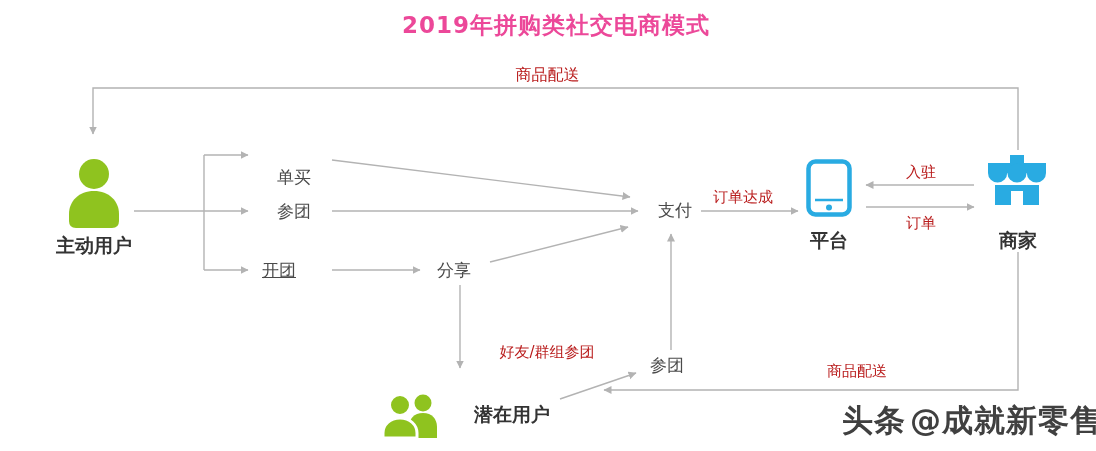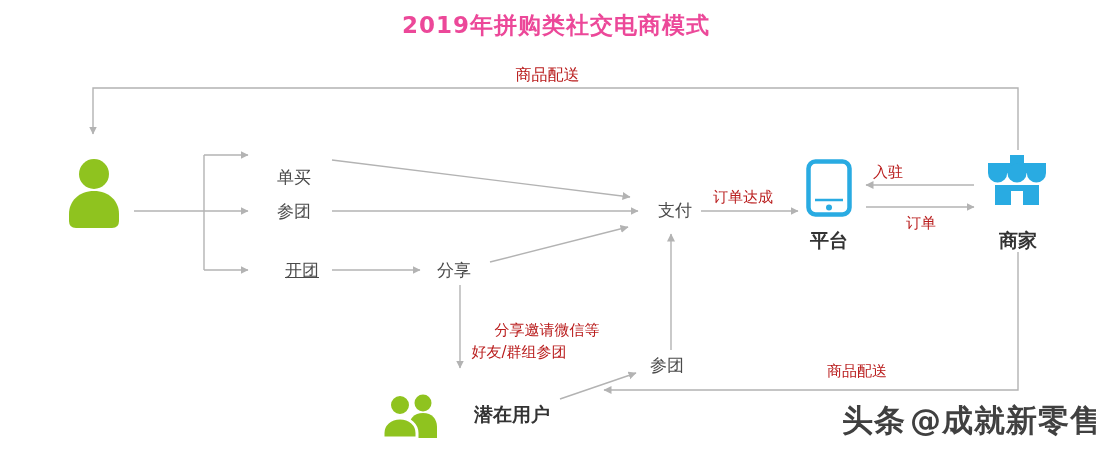--- a/index.html
+++ b/index.html
@@ -71,29 +71,29 @@
       <path d="M866 207 L974 207" marker-end="url(#ah)"></path>
 
       <path d="M1018 252 L1018 390 L604 390" marker-end="url(#ah)"></path>
     </g>
   </svg>
 
   <h1 class="title">2019年拼购类社交电商模式</h1>
 
   <div class="lbl edge center" style="left:500px;top:65px;width:95px;font-size:16px;">商品配送</div>
   <div class="lbl edge center" style="left:707px;top:188px;width:72px;">订单达成</div>
-  <div class="lbl edge center" style="left:860px;top:163px;width:56px;font-family:Liberation Serif, serif;">入驻</div>
+  <div class="lbl edge center" style="left:893px;top:163px;width:56px;font-family:Liberation Serif, serif;">入驻</div>
   <div class="lbl edge center" style="left:893px;top:214px;width:56px;">订单</div>
-  <div class="lbl edge center" style="left:472px;top:321px;width:150px;">分享邀请微信等</div>
-  <div class="lbl edge center" style="left:444px;top:343px;width:150px;">好友/群组参团</div>
+  <div class="lbl edge center" style="left:472px;top:343px;width:150px;">好友/群组参团</div>
   <div class="lbl edge center" style="left:812px;top:362px;width:90px;">商品配送</div>
 
+  <div class="lbl bold center" style="left:36px;top:234px;width:116px;">主动用户</div>
   <div class="lbl" style="left:277px;top:157px;margin-top:10px;">单买</div>
   <div class="lbl" style="left:277px;top:201px;">参团</div>
-  <div class="lbl" style="left:285px;top:260px;text-decoration:underline;">开团</div>
+  <div class="lbl" style="left:262px;top:260px;text-decoration:underline;">开团</div>
   <div class="lbl" style="left:437px;top:260px;">分享</div>
   <div class="lbl" style="left:658px;top:200px;">支付</div>
   <div class="lbl bold center" style="left:791px;top:229px;width:76px;">平台</div>
   <div class="lbl bold center" style="left:980px;top:229px;width:76px;">商家</div>
   <div class="lbl bold" style="left:474px;top:403px;">潜在用户</div>
   <div class="lbl" style="left:650px;top:355px;">参团</div>
 
   <div class="icon" style="left:64px;top:158px;">
     <svg width="60" height="70" viewBox="0 0 60 70">
       <circle cx="30" cy="16" r="15" fill="#8fc31f"></circle>

